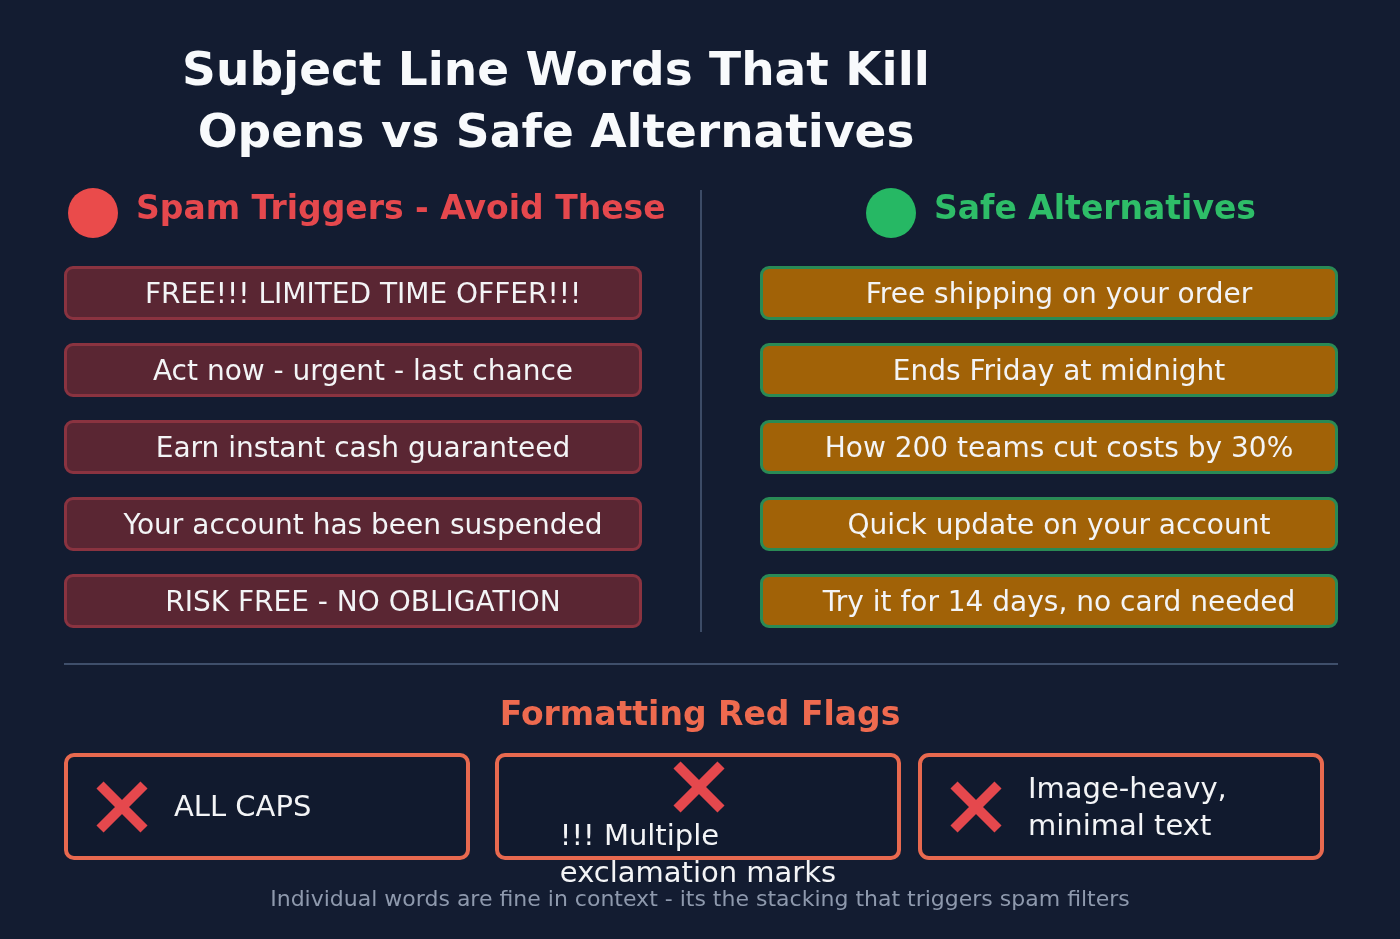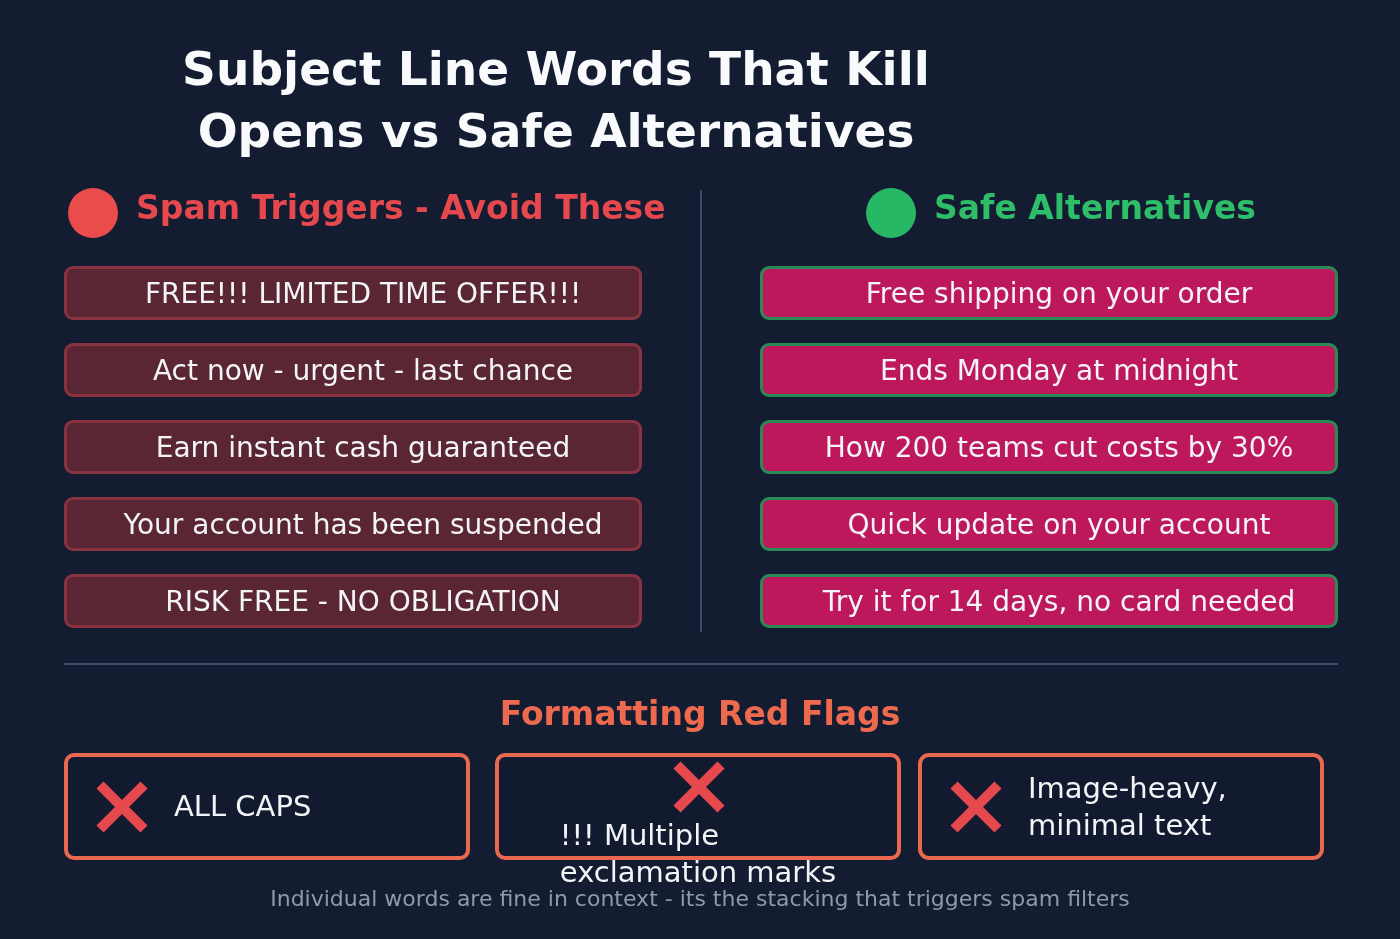--- a/index.html
+++ b/index.html
@@ -31,21 +31,21 @@
   }
   .list { position: absolute; top: 266px; width: 578px; }
   .list.spam { left: 64px; }
   .list.safe { left: 760px; }
   .pill {
     height: 54px; margin-bottom: 23px; border-radius: 9px; box-sizing: border-box;
     display: flex; align-items: center; justify-content: center;
     font-size: 28px; color: #f3f4f6; padding-left: 20px;
   }
   .list.spam .pill { background: #5a2633; border: 3px solid #8a3340; }
-  .list.safe .pill { background: #be185d; border: 3px solid #2a8a55; }
+  .list.safe .pill { background: #a16207; border: 3px solid #2a8a55; }
   .divider-h {
     position: absolute; left: 64px; top: 663px; width: 1274px; height: 2px;
     background: #3f4f6b;
   }
   .flags-title {
     position: absolute; left: 0; top: 694px; width: 1400px; text-align: center;
     font-weight: bold; font-size: 33px; color: #ee6a4f;
   }
   .flag {
     position: absolute; top: 753px; width: 406px; height: 107px; box-sizing: border-box;
@@ -85,21 +85,21 @@
 <div class="list spam">
   <div class="pill">FREE!!! LIMITED TIME OFFER!!!</div>
   <div class="pill">Act now - urgent - last chance</div>
   <div class="pill">Earn instant cash guaranteed</div>
   <div class="pill">Your account has been suspended</div>
   <div class="pill">RISK FREE - NO OBLIGATION</div>
 </div>
 
 <div class="list safe">
   <div class="pill">Free shipping on your order</div>
-  <div class="pill">Ends Monday at midnight</div>
+  <div class="pill">Ends Friday at midnight</div>
   <div class="pill">How 200 teams cut costs by 30%</div>
   <div class="pill">Quick update on your account</div>
   <div class="pill">Try it for 14 days, no card needed</div>
 </div>
 
 <div class="divider-h"></div>
 
 <div class="flags-title">Formatting Red Flags</div>
 
 <div class="flag f1">

